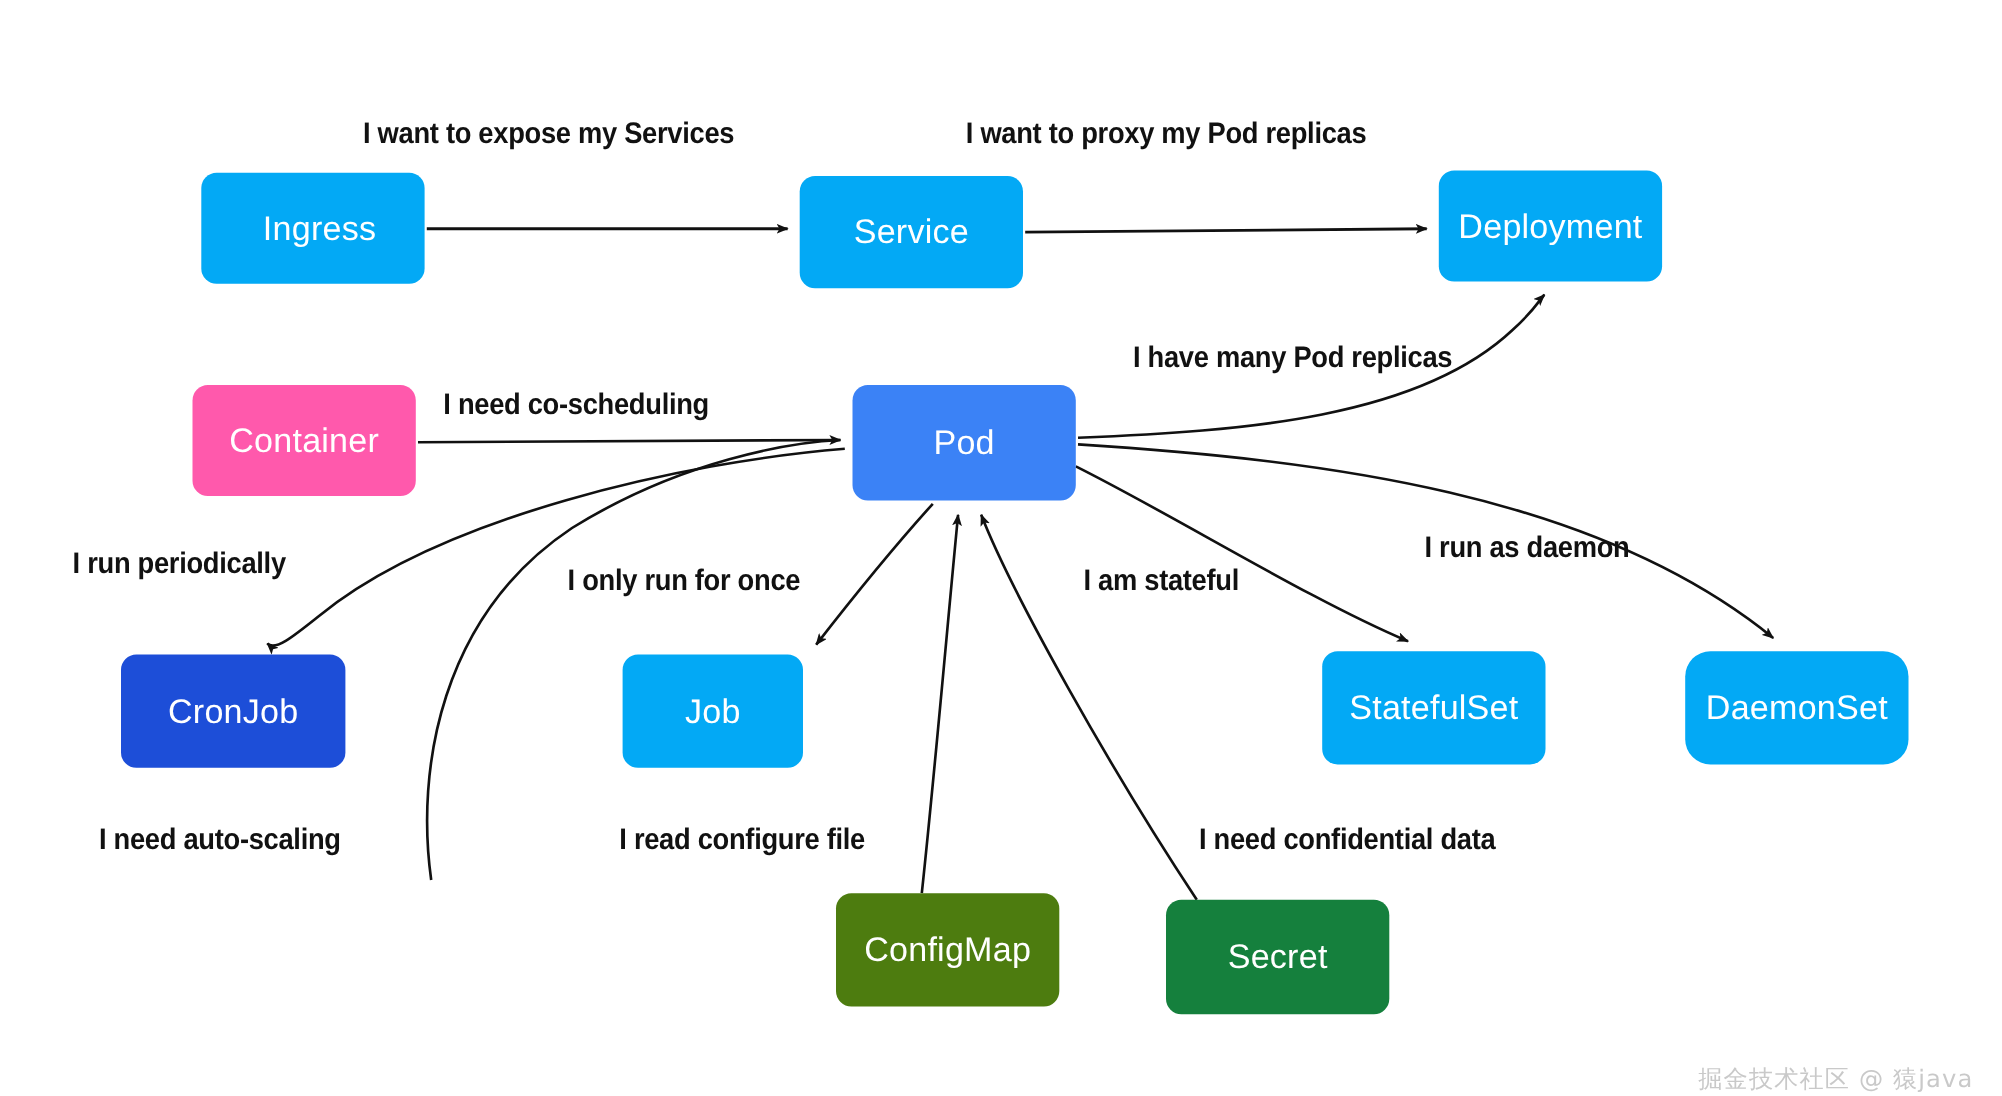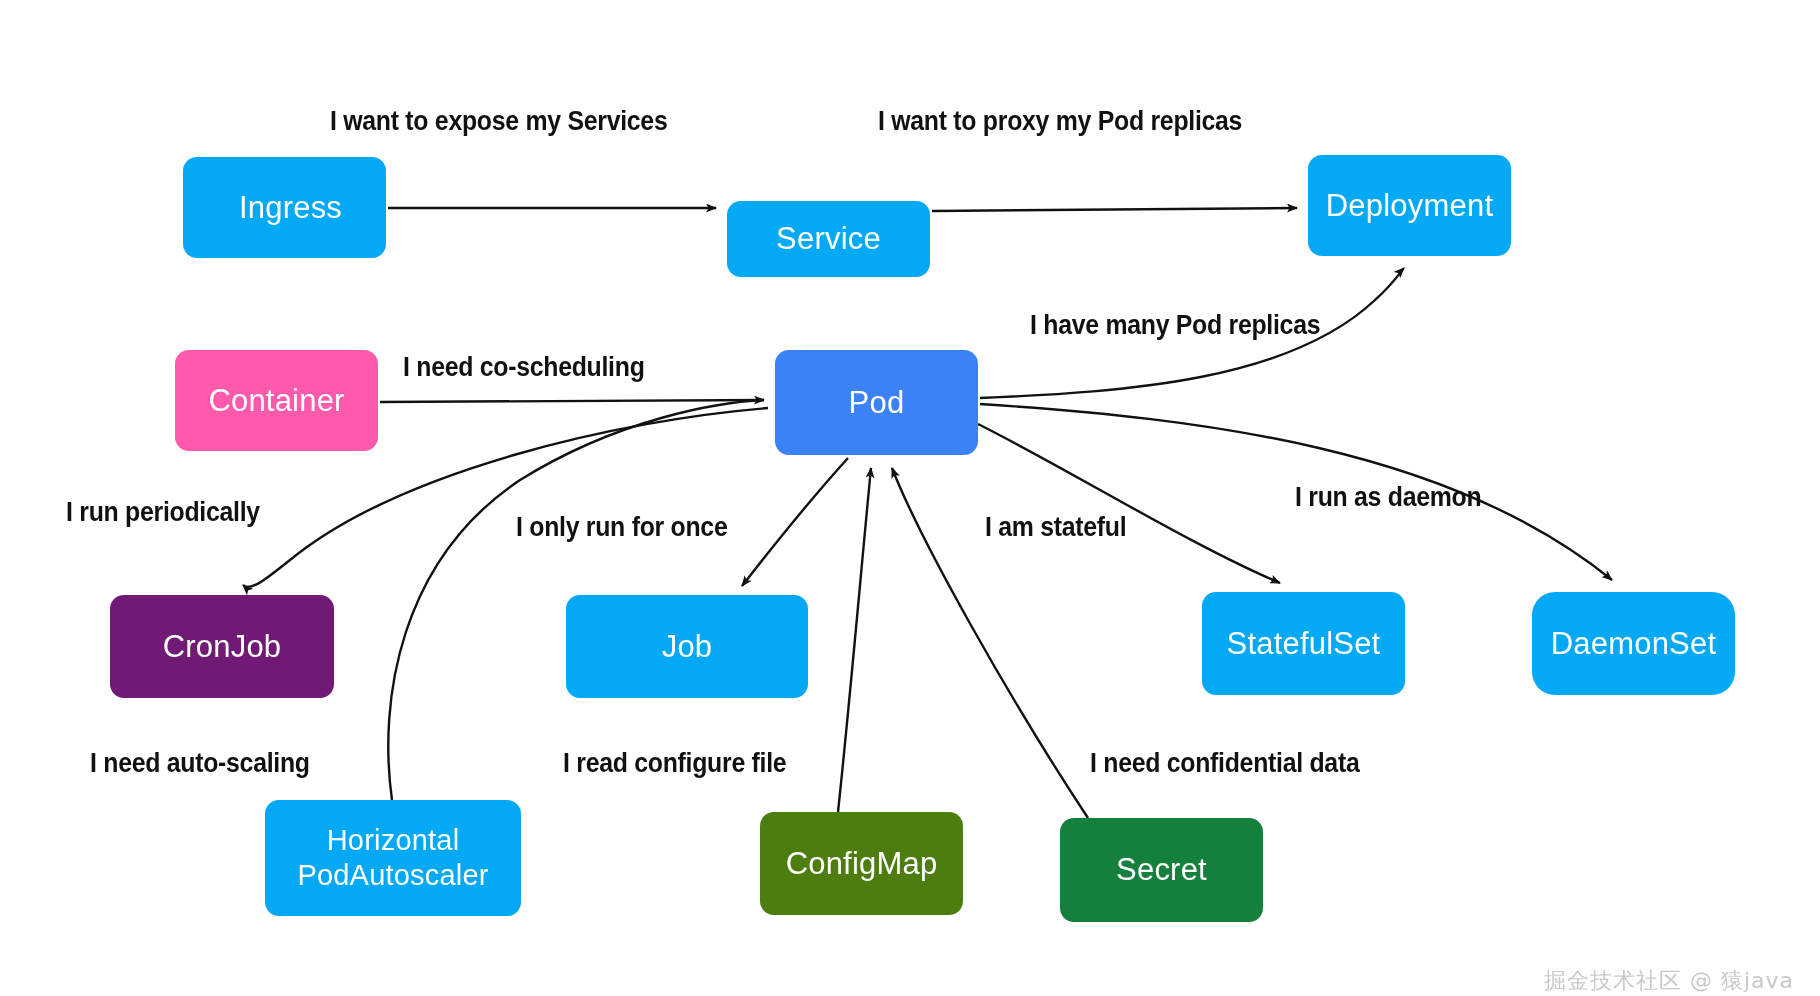--- a/index.html
+++ b/index.html
@@ -96,47 +96,43 @@
     <path d="M 392,800 C 378,700 400,560 520,480 C 620,418 720,402 764,400" fill="none" stroke="#111111" stroke-width="2.4"></path>
 
     <path d="M 838,812 C 850,700 862,560 871,468" fill="none" stroke="#111111" stroke-width="2.4" marker-end="url(#arrowhead)"></path>
 
     <path d="M 1088,818 C 1010,700 920,540 892,468" fill="none" stroke="#111111" stroke-width="2.4" marker-end="url(#arrowhead)"></path>
   </svg>
 
   <div class="node" style="left: 183px; top: 157px; width: 203px; height: 101px; background: rgb(3, 169, 245); font-size: 31px; color: rgb(255, 255, 255); padding-left: 12px;">
     <span class="node-label">Ingress</span>
   </div>
-  <div class="node" style="left: 727px; top: 160px; width: 203px; height: 76px; background: rgb(3, 169, 245); font-size: 31px; color: rgb(255, 255, 255); margin-top: 41px;">
+  <div class="node" style="left: 727px; top: 160px; width: 203px; height: 102px; background: rgb(3, 169, 245); font-size: 31px; color: rgb(255, 255, 255);">
     <span class="node-label">Service</span>
   </div>
   <div class="node" style="left: 175px; top: 350px; width: 203px; height: 101px; background: rgb(255, 89, 172); font-size: 31px; color: rgb(255, 255, 255);">
     <span class="node-label">Container</span>
   </div>
   <div class="node" style="left: 1308px; top: 155px; width: 203px; height: 101px; background: rgb(3, 169, 245); font-size: 31px; color: rgb(255, 255, 255);">
     <span class="node-label">Deployment</span>
   </div>
   <div class="node" style="left: 775px; top: 350px; width: 203px; height: 105px; background: #3b82f6; font-size: 31px; color: rgb(255, 255, 255);">
     <span class="node-label">Pod</span>
   </div>
-  <div class="node" style="left: 110px; top: 595px; width: 224px; height: 103px; background: #701a75; font-size: 31px; color: rgb(255, 255, 255);">
+  <div class="node" style="left: 110px; top: 595px; width: 204px; height: 103px; background: #1d4ed8; font-size: 31px; color: rgb(255, 255, 255);">
     <span class="node-label">CronJob</span>
   </div>
-  <div class="node" style="left: 566px; top: 595px; width: 242px; height: 103px; background: rgb(3, 169, 245); font-size: 31px; color: rgb(255, 255, 255);">
+  <div class="node" style="left: 566px; top: 595px; width: 164px; height: 103px; background: rgb(3, 169, 245); font-size: 31px; color: rgb(255, 255, 255);">
     <span class="node-label">Job</span>
   </div>
   <div class="node" style="left: 1202px; top: 592px; width: 203px; height: 103px; background: rgb(3, 169, 245); font-size: 31px; color: rgb(255, 255, 255);">
     <span class="node-label">StatefulSet</span>
   </div>
   <div class="node" style="left: 1532px; top: 592px; width: 203px; height: 103px; background: rgb(3, 169, 245); font-size: 31px; color: rgb(255, 255, 255); border-radius: 23px;">
     <span class="node-label">DaemonSet</span>
-  </div>
-  <div class="node" style="left: 265px; top: 800px; width: 256px; height: 116px; background: rgb(3, 169, 245); font-size: 29px; color: rgb(255, 255, 255);">
-    <span class="node-label">Horizontal
-PodAutoscaler</span>
   </div>
   <div class="node" style="left: 760px; top: 812px; width: 203px; height: 103px; background: #4d7c0f; font-size: 31px; color: rgb(255, 255, 255);">
     <span class="node-label">ConfigMap</span>
   </div>
   <div class="node" style="left: 1060px; top: 818px; width: 203px; height: 104px; background: #15803d; font-size: 31px; color: rgb(255, 255, 255);">
     <span class="node-label">Secret</span>
   </div>
 
   <div class="edge-label" style="left: 330px; top: 106px; color: rgb(17, 17, 17);">I want to expose my Services</div>
   <div class="edge-label" style="left: 878px; top: 106px; color: rgb(17, 17, 17);">I want to proxy my Pod replicas</div>

